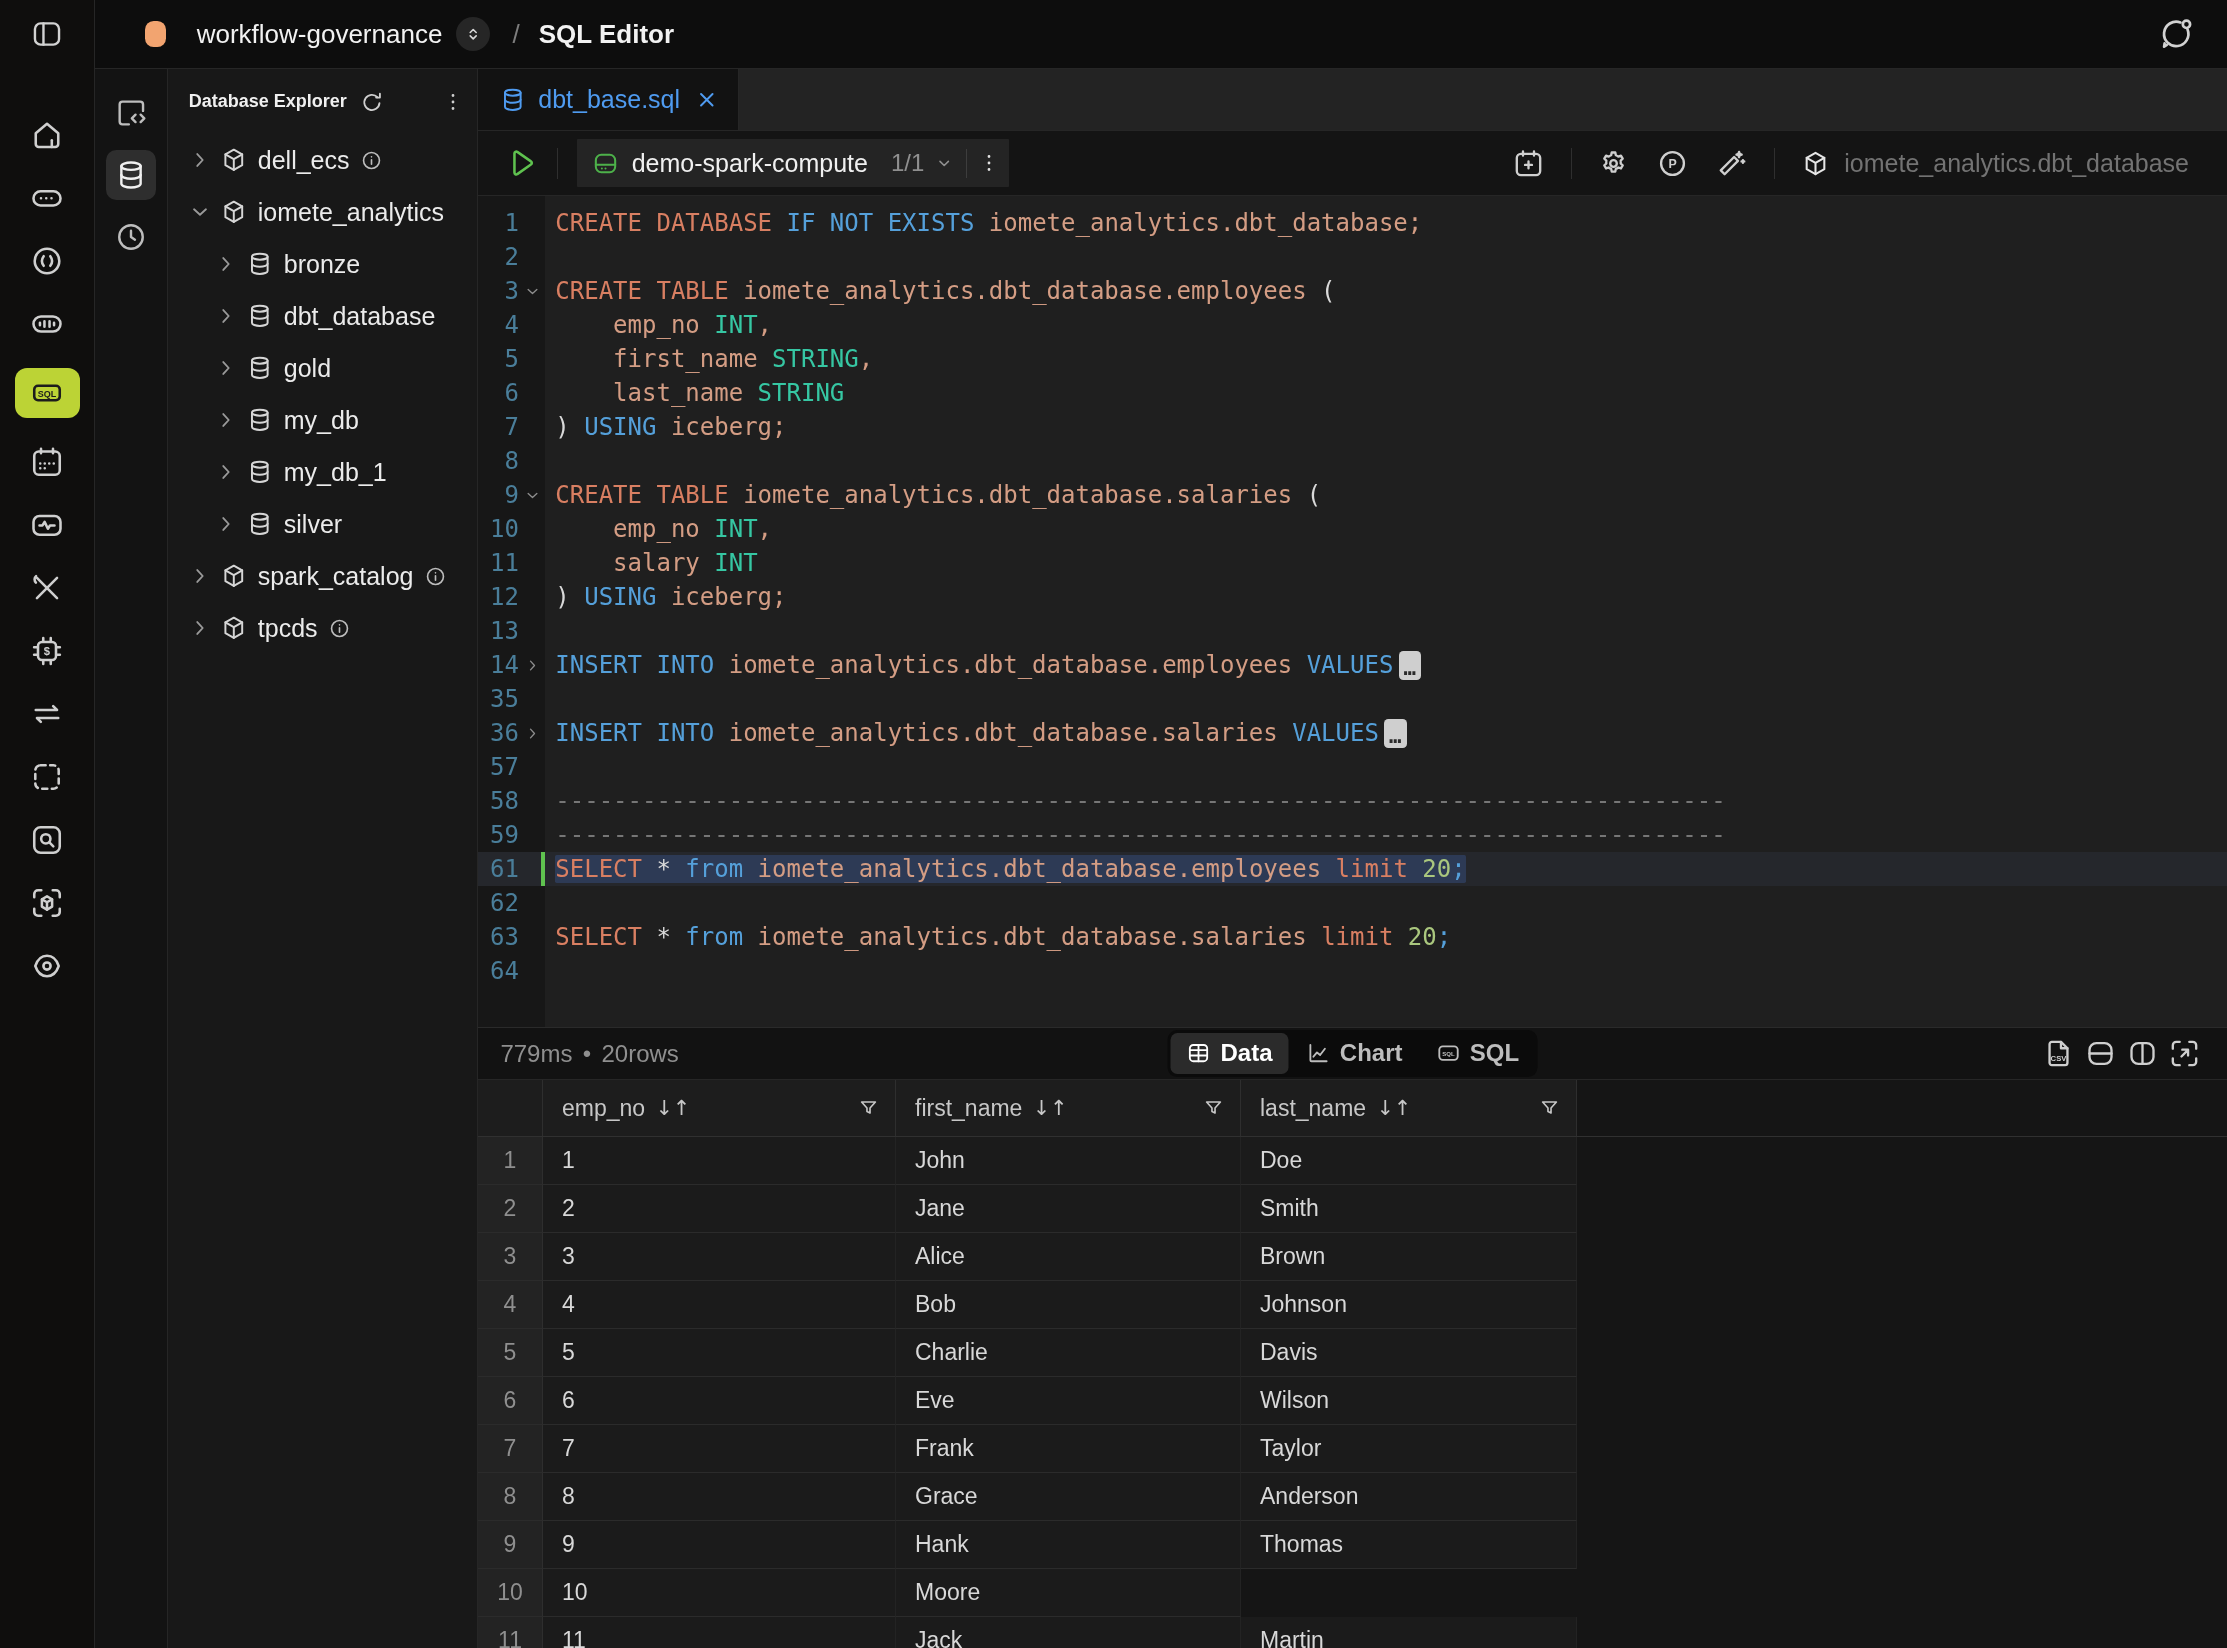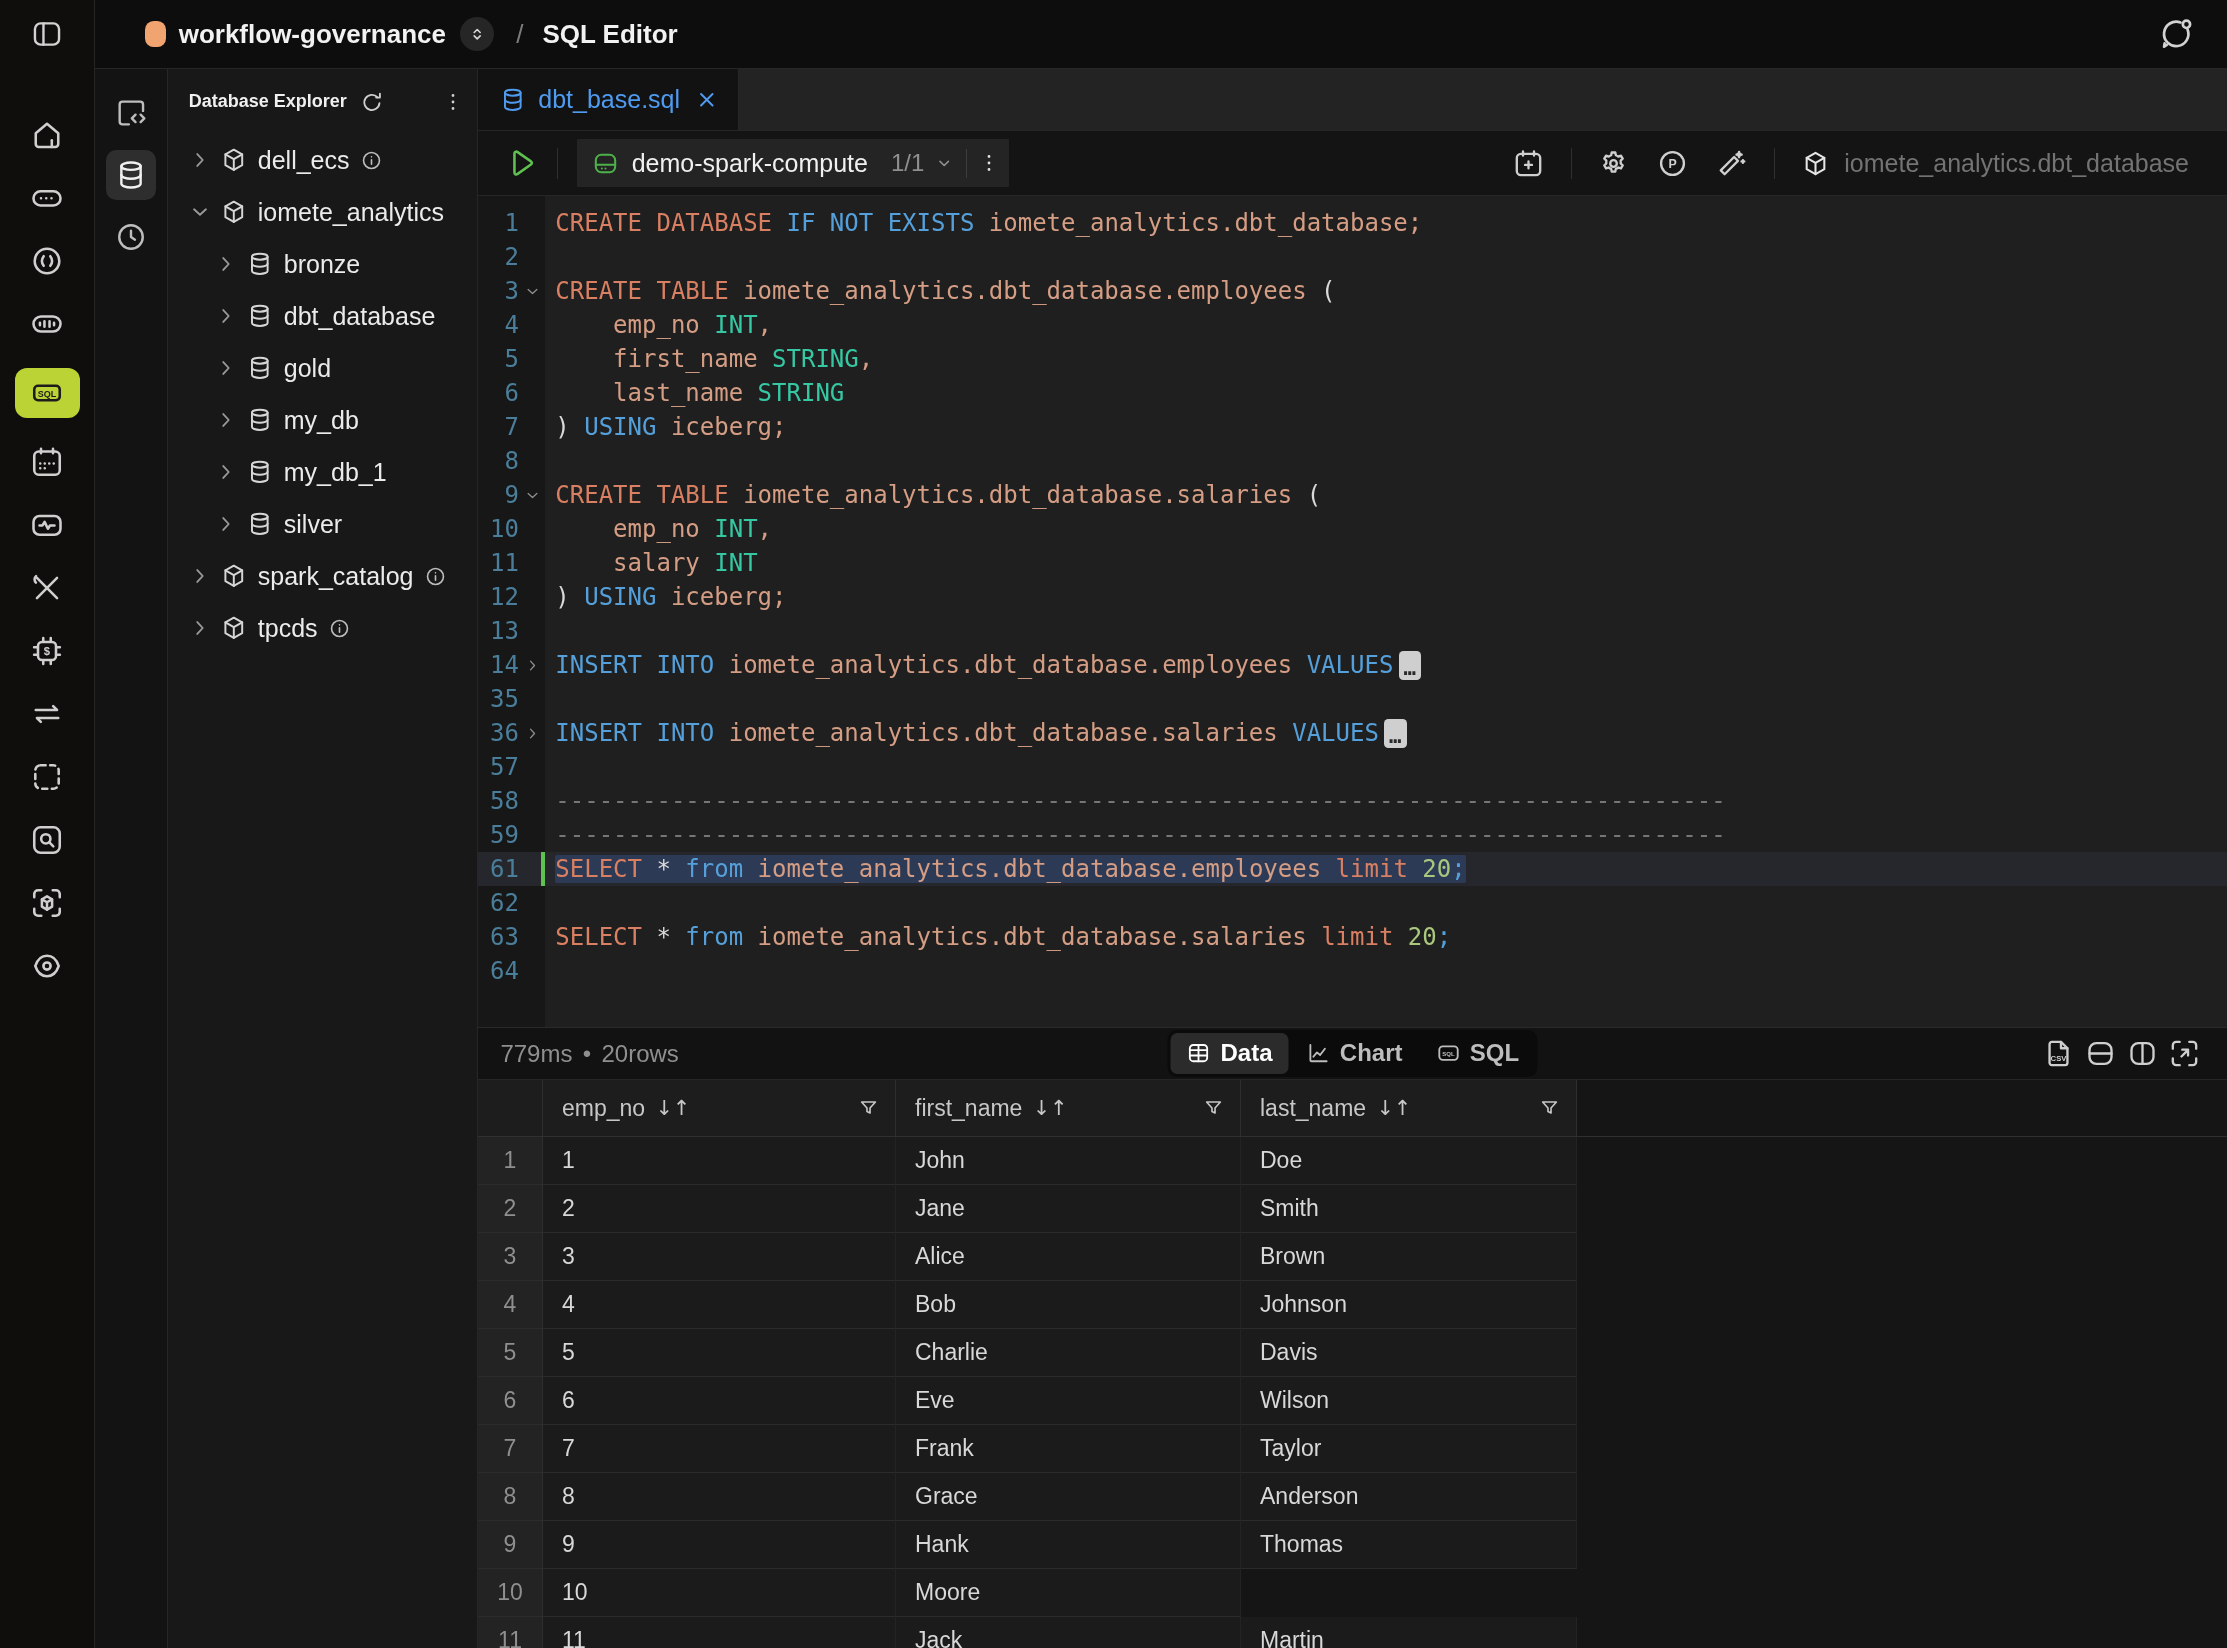--- a/index.html
+++ b/index.html
@@ -27,21 +27,21 @@
   .rail .toggle{margin-top:17px;width:34px;height:34px;color:#d2d2d2}
   .rail-items{margin-top:65px;display:flex;flex-direction:column;gap:25px;align-items:center}
   .rail-btn{width:65px;height:38px;display:flex;align-items:center;justify-content:center;color:#cfcfcf;border-radius:12px}
   .rail-btn .icn{width:36px;height:36px}
   .rail-btn.active{background:var(--lime);color:#1c1c1c;height:50px}
 
   
   .topbar{position:absolute;left:95px;top:0;width:2133px;height:69px;background:var(--bg0);
           border-bottom:0.9px solid var(--border);display:flex;align-items:center}
   .proj-dot{width:20.7px;height:26px;border-radius:8.6px;background:var(--orange);margin-left:50px;flex:none}
-  .proj-name{margin-left:13px;font-size:26px;font-weight:700;color:#f2f2f2}
+  .proj-name{margin-left:31px;font-size:26px;font-weight:400;color:#f2f2f2}
   .proj-chev{margin-left:13.8px;width:34px;height:34px;border-radius:50%;background:#262626;color:#d8d8d8;
              display:flex;align-items:center;justify-content:center}
   .proj-chev .icn{width:22.4px;height:22.4px}
   .bc-sep{margin-left:22.4px;font-size:26px;color:#7d7d7d}
   .bc-page{margin-left:19px;font-size:26px;font-weight:600;color:#f2f2f2}
   .chat-btn{margin-left:auto;margin-right:33px;width:38px;height:38px;color:#d2d2d2}
 
   
   .minirail{position:absolute;left:95px;top:69px;width:73px;height:1580px;background:var(--mini);
             border-right:0.9px solid var(--border);display:flex;flex-direction:column;align-items:center;padding-top:19px;gap:12px}

